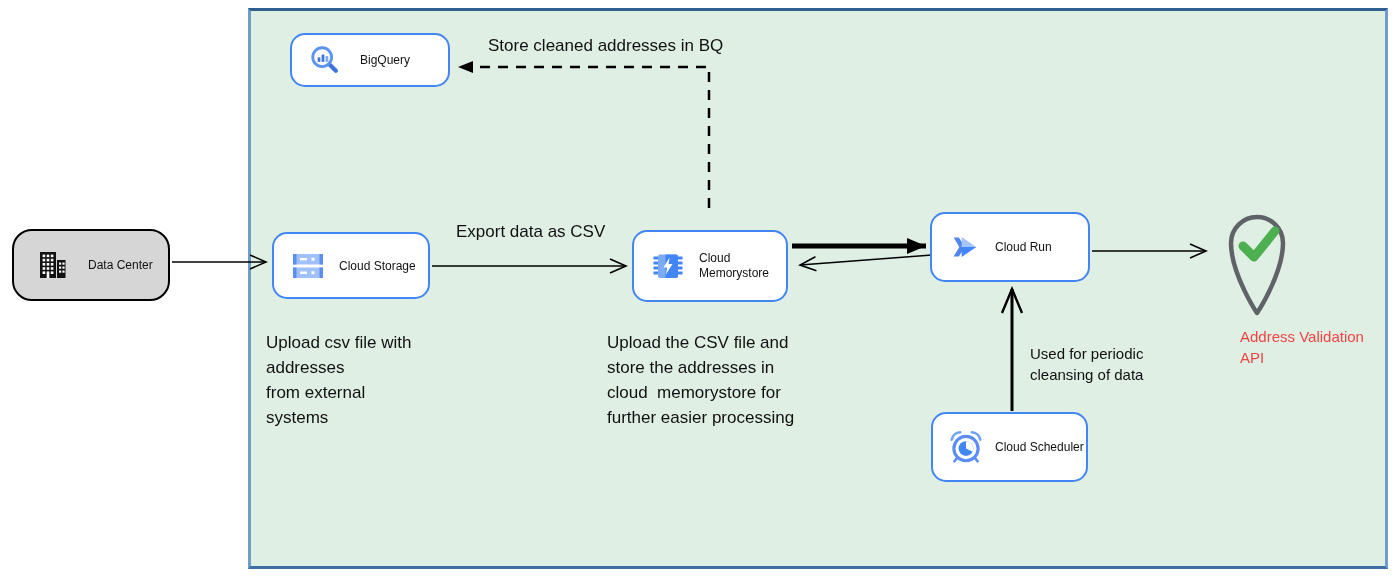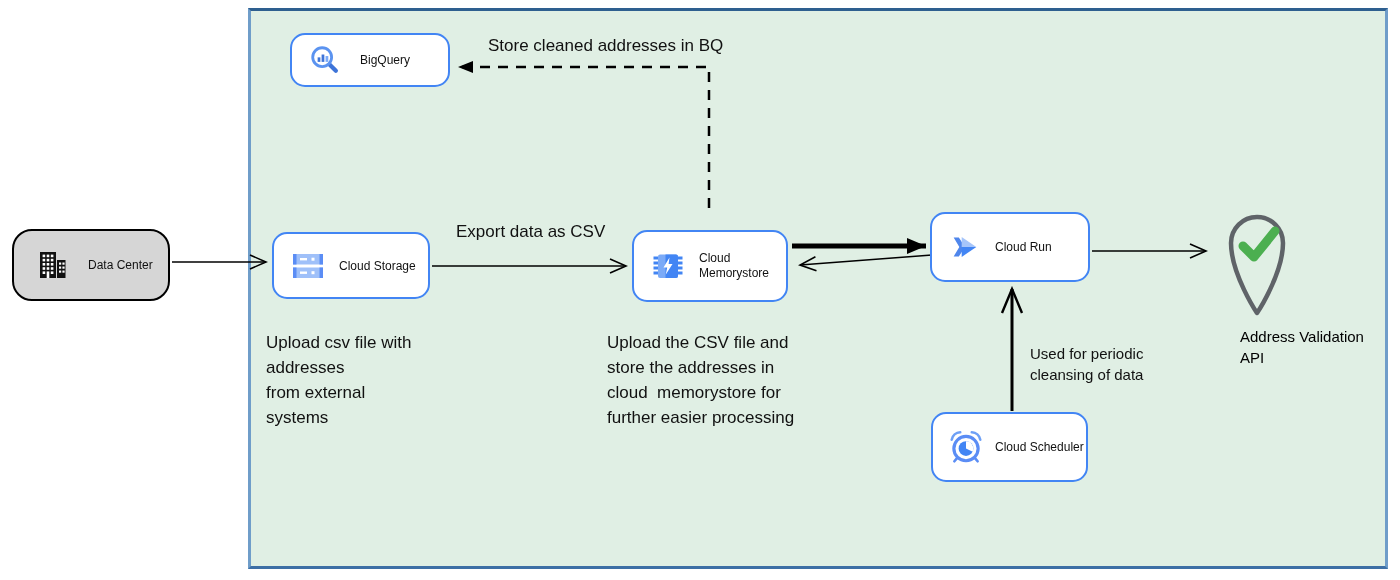--- a/index.html
+++ b/index.html
@@ -34,21 +34,21 @@
   .note{position:absolute;font-size:17px;color:#111;white-space:pre-wrap;line-height:25px;}
   #note-store{left:488px;top:33px;}
   #note-export{left:456px;top:219px;}
   #note-upload{left:266px;top:330px;}
   #note-parse{left:607px;top:330px;}
   #note-periodic{left:1030px;top:343px;font-size:15px;line-height:21px;}
 
   
   #pin{position:absolute;left:1221px;top:206px;}
   #pin-label{position:absolute;left:1240px;top:326px;width:150px;font-size:15px;
-    line-height:21px;color:#000000;white-space:normal;}
+    line-height:21px;color:#ef4444;white-space:normal;}
 </style>
 </head>
 <body>
 
 <div class="canvas">
 
   <div class="boundary"></div>
 
   <svg class="arrows">
     <defs>

